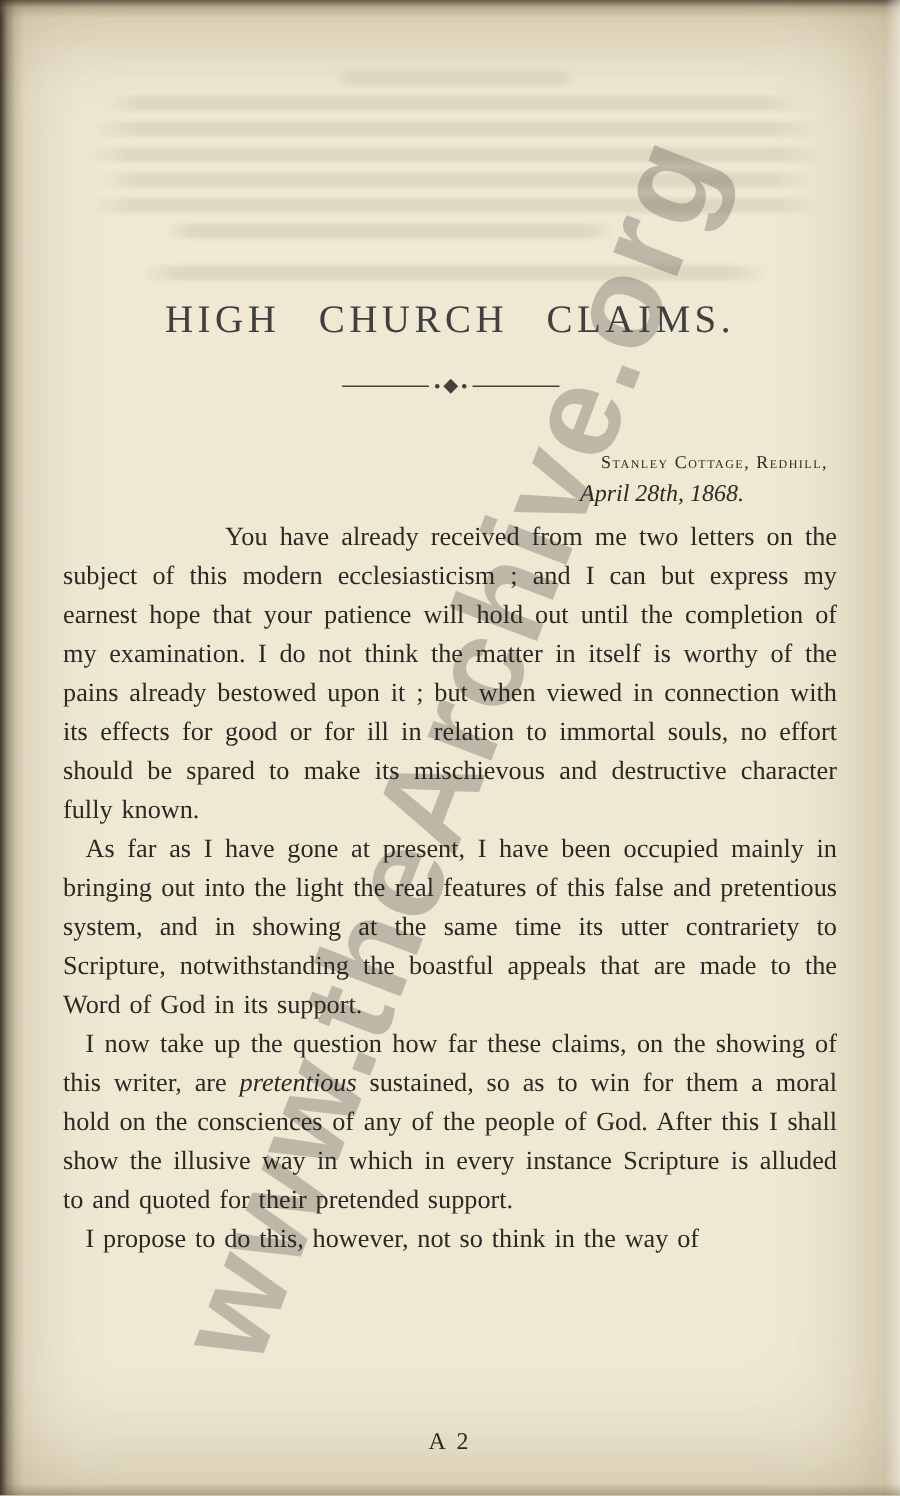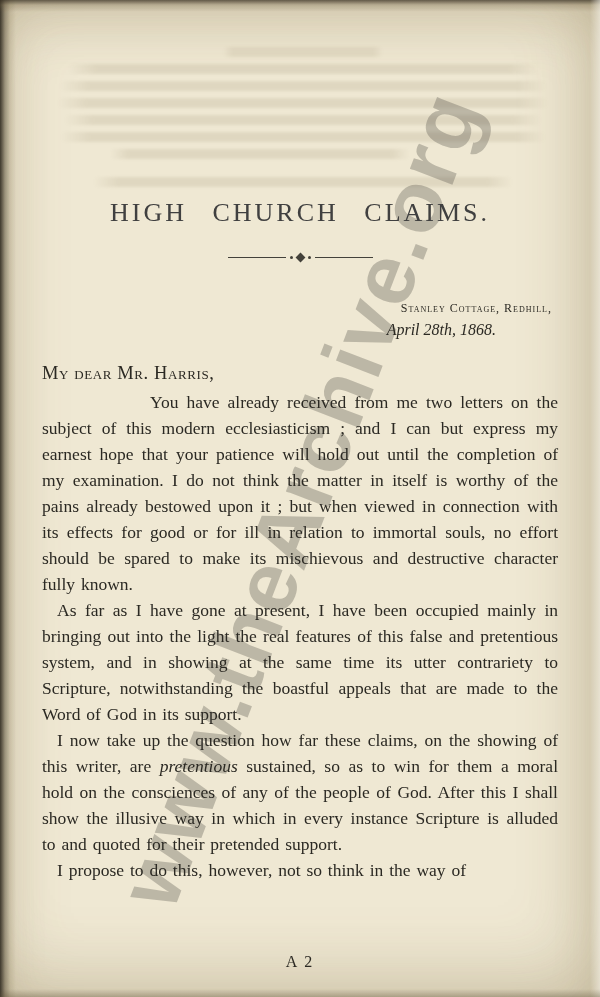--- a/index.html
+++ b/index.html
@@ -121,21 +121,20 @@
       <span class="orn-diamond"></span>
       <span class="orn-dot"></span>
       <span class="orn-line"></span>
     </div>
 
     <div class="letterhead">
       <div class="address">Stanley Cottage, Redhill,</div>
       <div class="date">April 28th, 1868.</div>
     </div>
 
-    <p class="salutation">My dear Mr. Harris,</p>
 
     <p class="para first">You have already received from me two letters on the subject of this modern ecclesiasticism ; and I can but express my earnest hope that your patience will hold out until the completion of my examination.  I do not think the matter in itself is worthy of the pains already bestowed upon it ; but when viewed in connection with its effects for good or for ill in relation to immortal souls, no effort should be spared to make its mischievous and destructive character fully known.</p>
 
     <p class="para ind">As far as I have gone at present, I have been occupied mainly in bringing out into the light the real features of this false and pretentious system, and in showing at the same time its utter contrariety to Scripture, notwithstanding the boastful appeals that are made to the Word of God in its support.</p>
 
     <p class="para ind"><span>I now take up the question how far these claims, on the showing of this writer, are </span><em>pretentious</em><span> sustained, so as to win for them a moral hold on the consciences of any of the people of God.  After this I shall show the illusive way in which in every instance Scripture is alluded to and quoted for their pretended support.</span></p>
 
     <p class="para ind">I propose to do this, however, not so think in the way of</p>
 
   </main>

